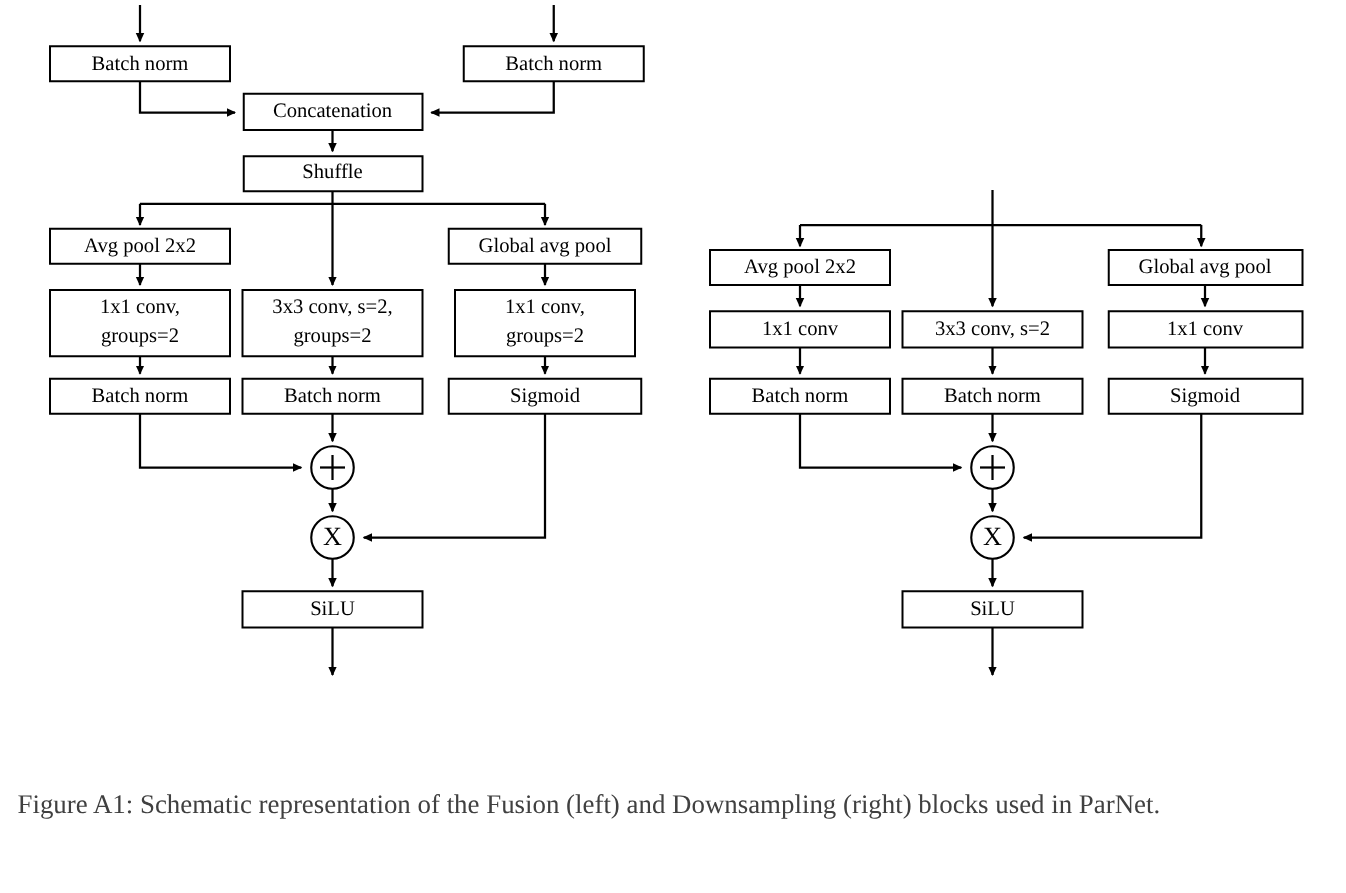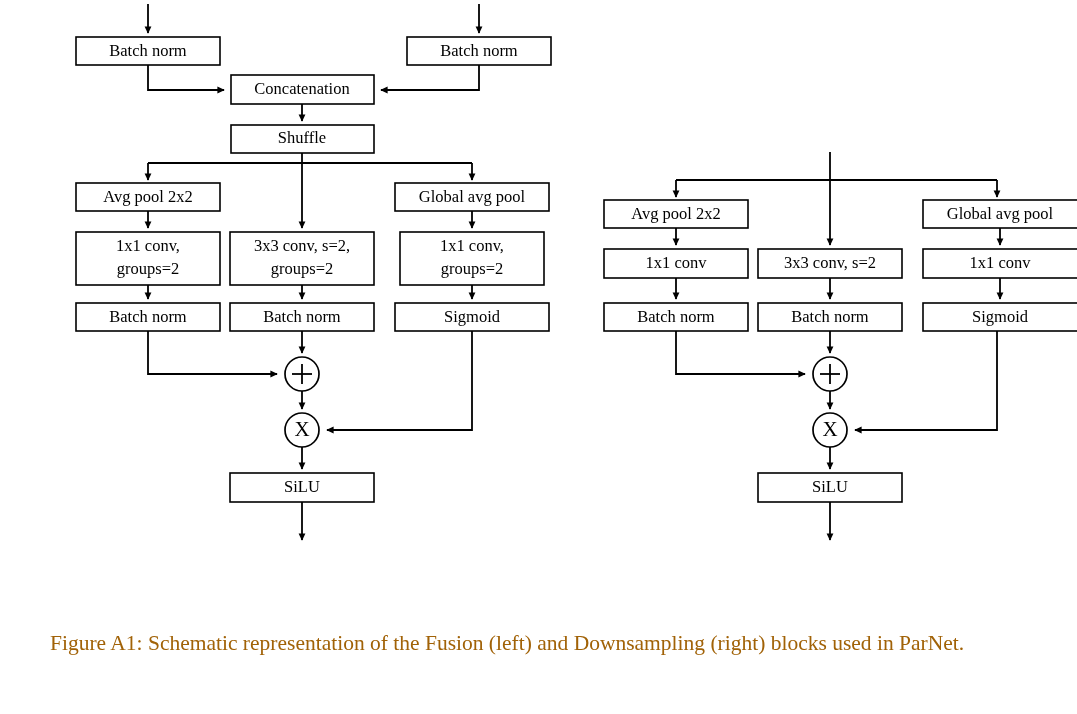--- a/index.html
+++ b/index.html
@@ -14,21 +14,20 @@
     color: #000000;
     position: relative;
     overflow: hidden;
   }
   #figure-root {
     position: absolute;
     left: 0;
     top: 0;
     width: 962px;
     height: 714px;
-    margin-left: 36px;
   }
   svg.diagram {
     position: absolute;
     left: 0;
     top: 0;
     width: 1077px;
     height: 600px;
     display: block;
   }
   .box-rect {
@@ -67,21 +66,21 @@
     stroke-width: 1.8;
   }
   #caption {
     position: absolute;
     left: 14px;
     top: 628px;
     width: 1050px;
     font-family: "Liberation Serif", "DejaVu Serif", serif;
     font-size: 21.5px;
     line-height: 31px;
-    color: #a16207;
+    color: #404040;
     text-align: left;
   }
 </style>
 </head>
 <body>
 
 <div id="figure-root">
 
   <svg class="diagram" viewBox="0 0 1077 600">
     <defs>

